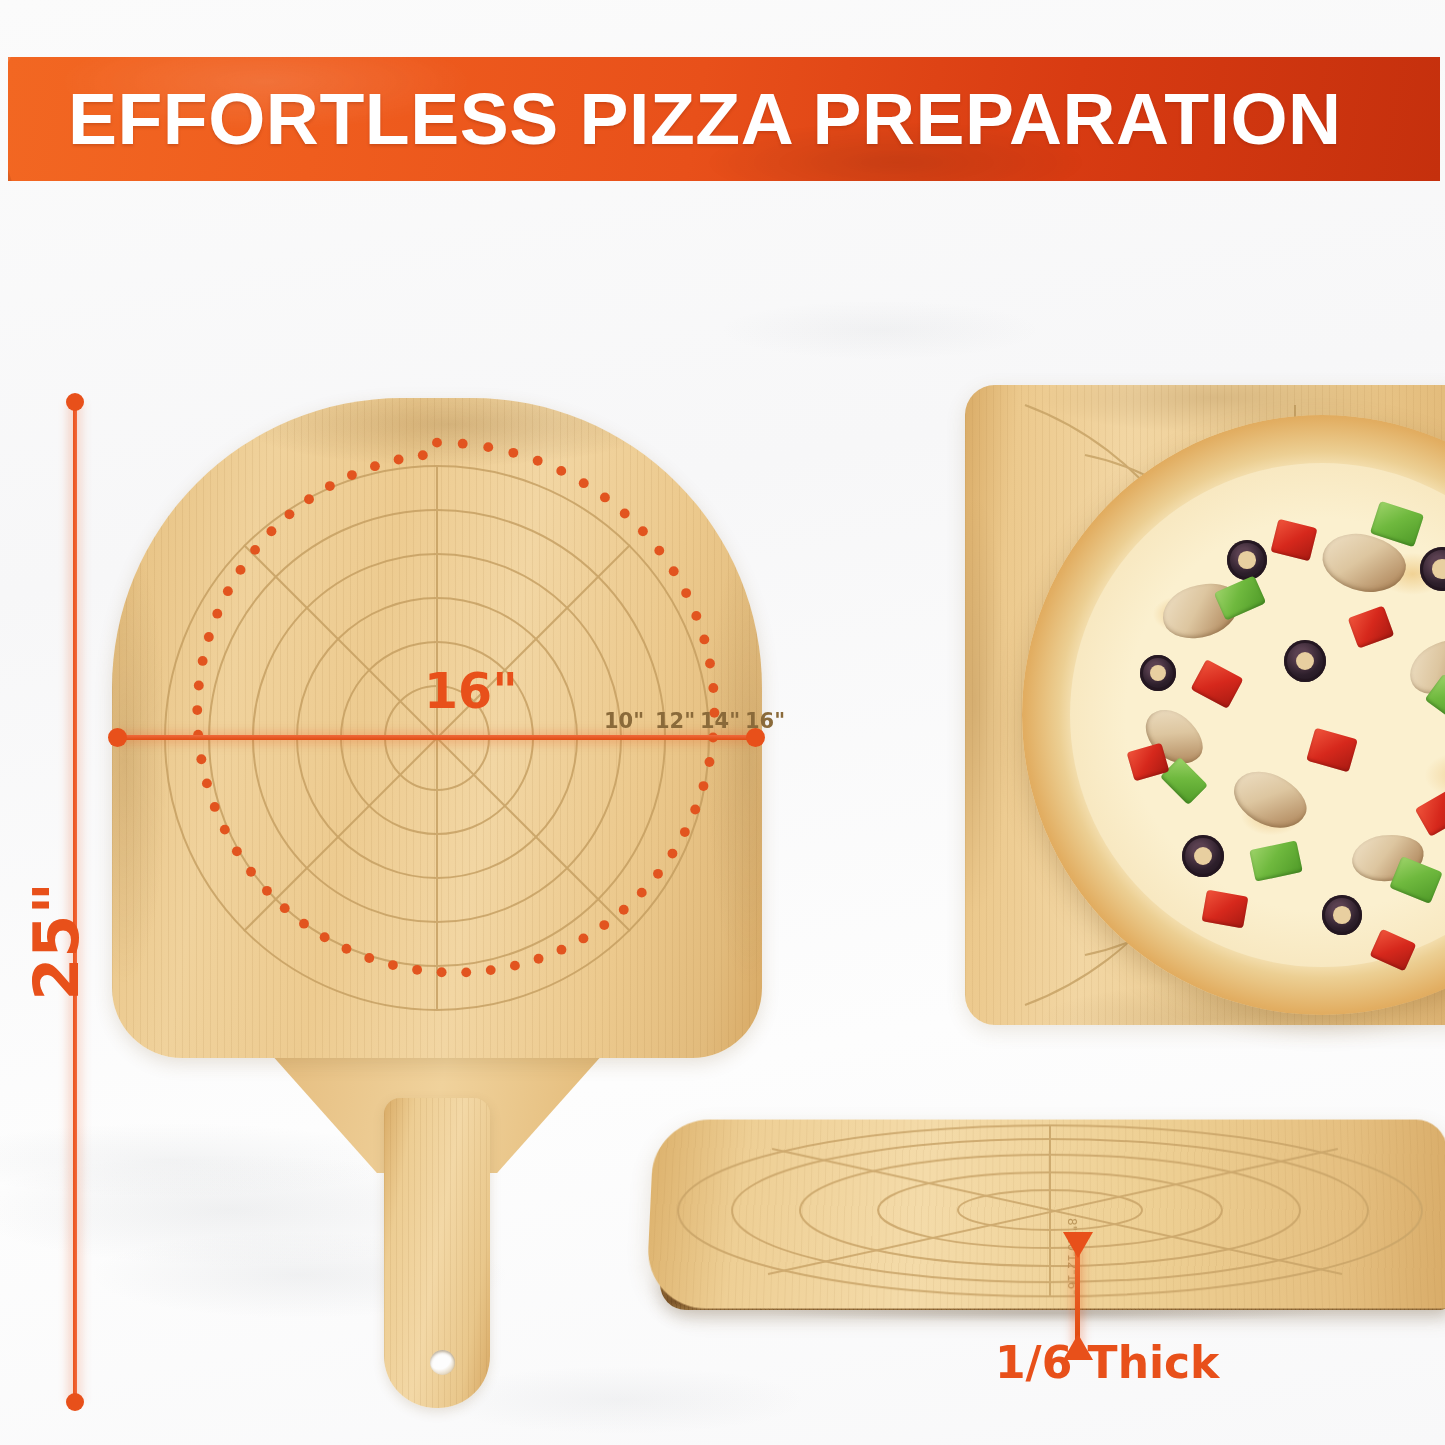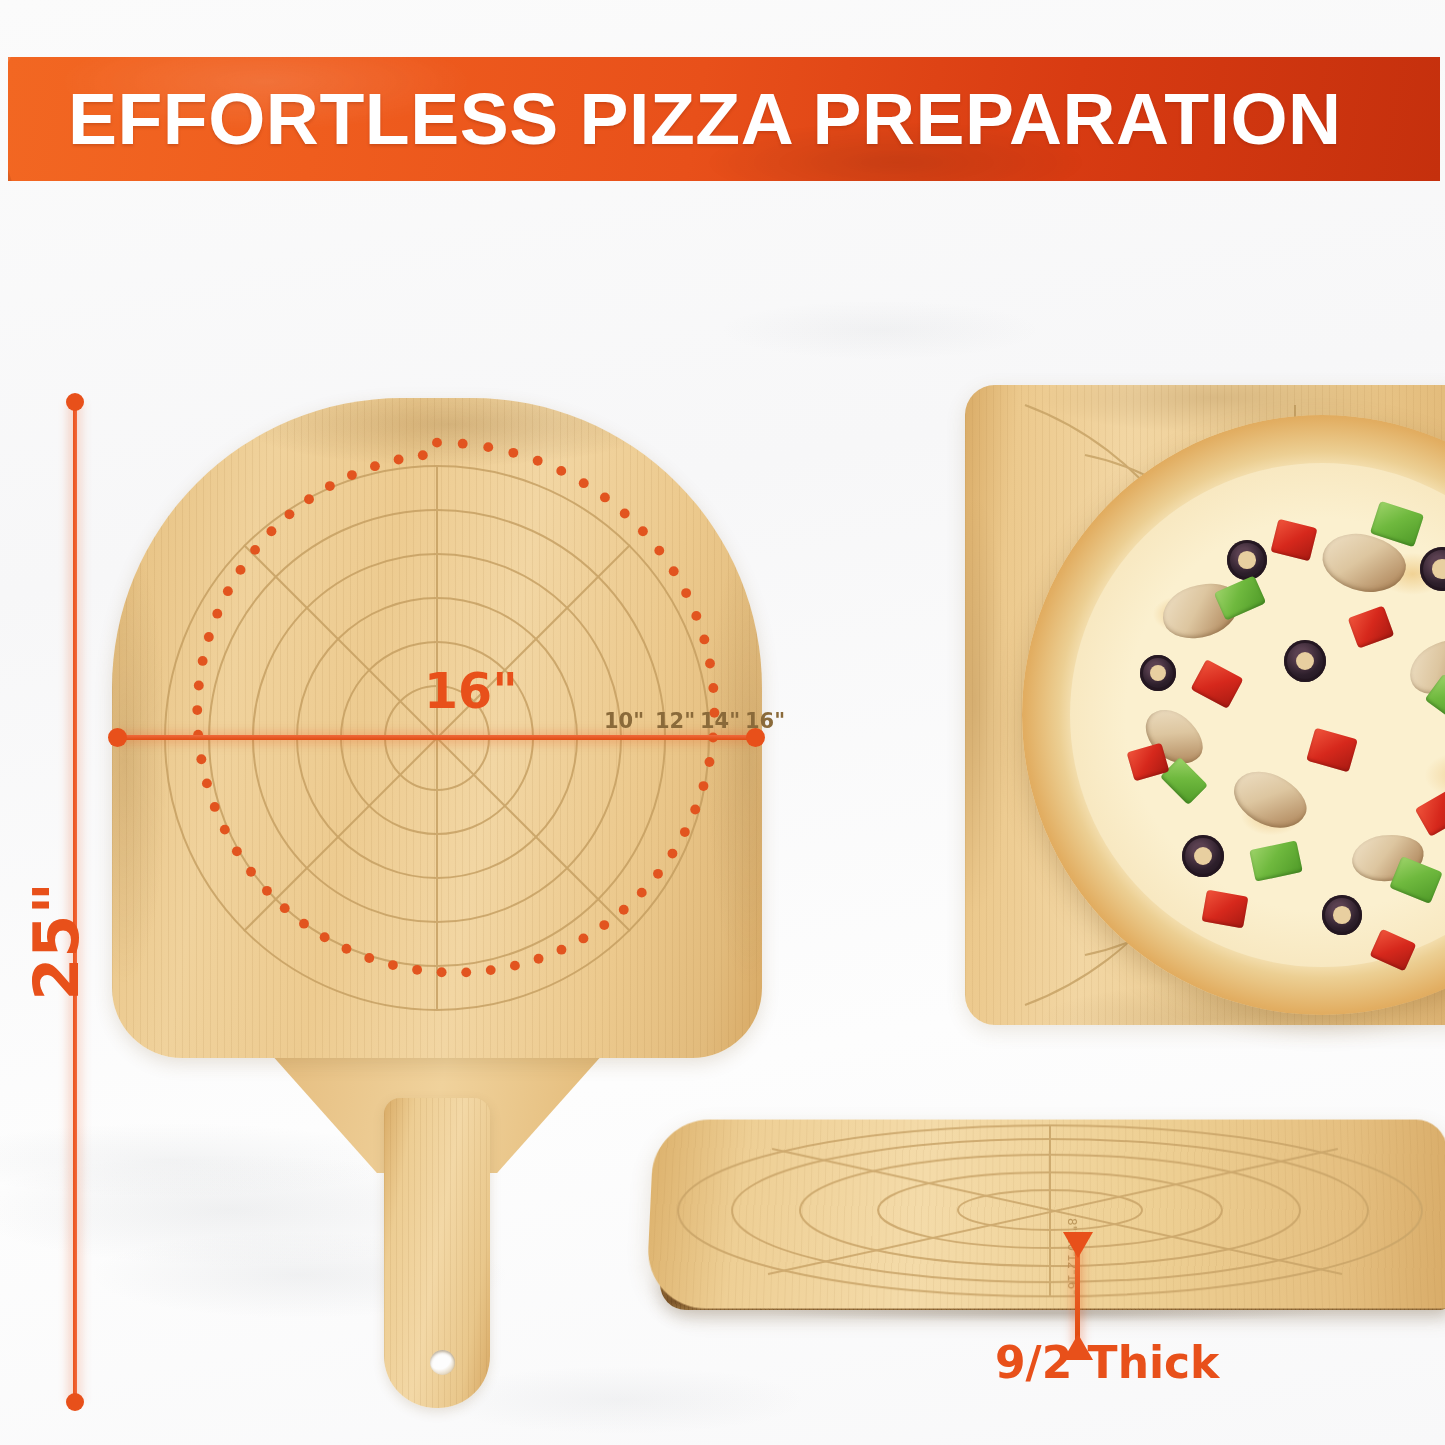--- a/index.html
+++ b/index.html
@@ -456,15 +456,15 @@
       </g>
     </svg>
   </div>
 
   <div class="thick-arrow">
     <div class="ta-glow"></div>
     <div class="ta-line"></div>
     <div class="tri-down"></div>
     <div class="tri-up"></div>
   </div>
-  <div class="thick-label">9/2 Thick</div>
+  <div class="thick-label">1/6 Thick</div>
 
 </div>
 
 </body></html>

